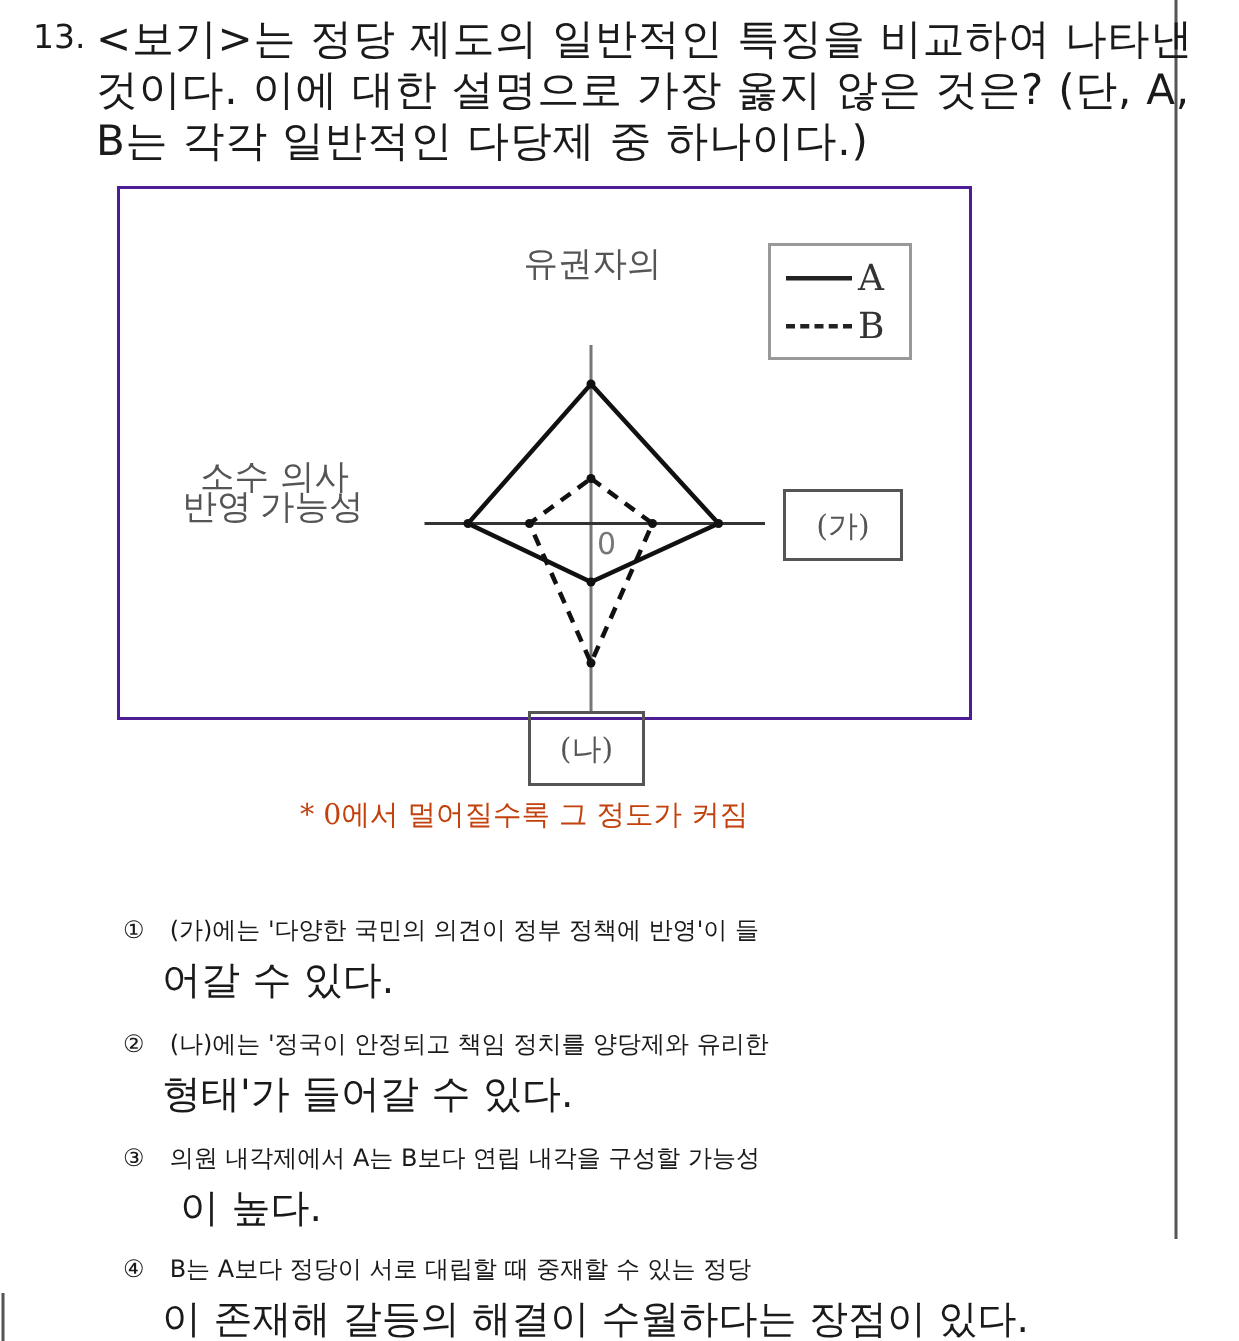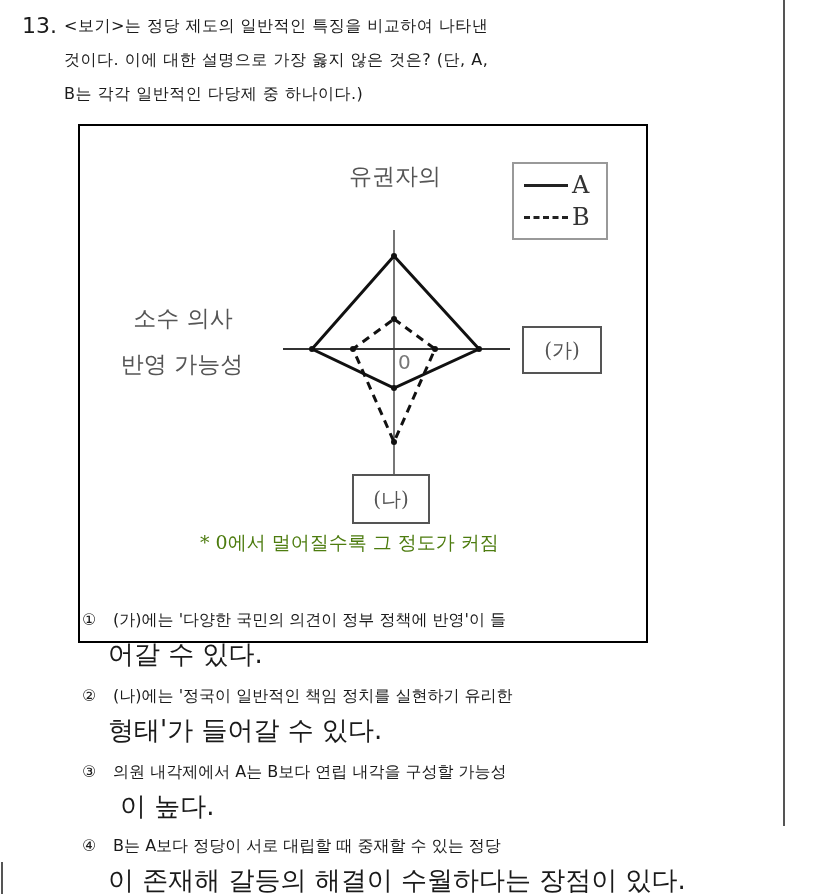--- a/index.html
+++ b/index.html
@@ -3,46 +3,46 @@
   <meta charset="utf-8">
   <style>
     html, body { margin: 0; padding: 0; background: #ffffff; }
     body {
       width: 826px; height: 894px; position: relative; overflow: hidden;
       font-family: "DejaVu Sans", sans-serif; color: #1a1a1a;
     }
     .right-rule { position: absolute; left: 783px; top: 0; width: 2px; height: 826px; background: #555; }
     .left-rule { position: absolute; left: 1px; top: 862px; width: 2px; height: 32px; background: #555; }
 
-    .q-line { position: absolute; font-size: 16px; line-height: 32px; white-space: nowrap; letter-spacing: 0.5px; text-align: center; }
+    .q-line { position: absolute; font-size: 28px; line-height: 32px; white-space: nowrap; letter-spacing: 0.5px; text-align: center; }
     .q-num { position: absolute; left: 22px; top: 10px; font-size: 22px; line-height: 32px; }
 
     .figure {
-      position: absolute; left: 78px; top: 124px; width: 570px; height: 519px;
-      border: 2px solid #000000; box-sizing: border-box;
+      position: absolute; left: 78px; top: 124px; width: 570px; height: 356px;
+      border: 2px solid #4c1d95; box-sizing: border-box;
     }
     .figure svg { position: absolute; left: 0; top: 0; }
 
     .axis-label { position: absolute; font-family: "DejaVu Serif", serif; color: #555; font-size: 23px; line-height: 32px; text-align: center; white-space: nowrap; }
     .legend {
       position: absolute; left: 432px; top: 36px; width: 96px; height: 78px;
       border: 2px solid #999; box-sizing: border-box;
     }
     .legend-row { position: absolute; left: 10px; height: 30px; display: flex; align-items: center; }
     .legend-swatch { width: 44px; height: 0; margin-right: 4px; }
     .legend-swatch.solid { border-top: 3px solid #222; }
     .legend-swatch.dashed { border-top: 3px dashed #222; }
     .legend-text { font-family: "DejaVu Serif", serif; font-size: 24px; color: #333; }
 
     .blank-box {
       position: absolute; border: 2px solid #555; box-sizing: border-box;
       font-family: "DejaVu Serif", serif; font-size: 20px; color: #555;
       display: flex; align-items: center; justify-content: center;
     }
-    .footnote { position: absolute; left: 120px; top: 404px; font-family: "DejaVu Serif", serif; color: #4d7c0f; font-size: 19px; white-space: nowrap; }
+    .footnote { position: absolute; left: 120px; top: 404px; font-family: "DejaVu Serif", serif; color: #c2410c; font-size: 19px; white-space: nowrap; }
     .zero-label { position: absolute; font-family: "DejaVu Sans", sans-serif; color: #777; font-size: 20px; }
 
     .choice { position: absolute; font-size: 16px; line-height: 32px; white-space: nowrap; }
     .choice-mark { display: inline-block; width: 26px; }
     .choice-cont { position: absolute; font-size: 26px; line-height: 32px; white-space: nowrap; }
   </style>
 </head>
 <body>
 
 <div class="right-rule"></div>
@@ -71,21 +71,21 @@
     <circle cx="355" cy="223" r="3" fill="#111"></circle>
     <circle cx="314" cy="316" r="3" fill="#111"></circle>
     <circle cx="273" cy="223" r="3" fill="#111"></circle>
 
     <line x1="314" y1="344" x2="314" y2="348" stroke="#777" stroke-width="2"></line>
   </svg>
 
   <div class="axis-label" style="left:200px; top:34px; width:230px;">유권자의</div>
 
   <div class="axis-label" style="left:18px; top:176px; width:170px;">소수 의사</div>
-  <div class="axis-label" style="left:12px; top:222px; width:180px;">반영 가능성</div>
+  <div class="axis-label" style="left:12px; top:196px; width:180px;font-family:Liberation Serif, serif;">반영 가능성</div>
 
   <div class="zero-label" style="left:318px; top:224px;">0</div>
 
   <div class="legend">
     <div class="legend-row" style="top:6px;">
       <span class="legend-swatch solid"></span>
       <span class="legend-text">A</span>
     </div>
     <div class="legend-row" style="top:38px;">
       <span class="legend-swatch dashed"></span>
@@ -100,21 +100,21 @@
 </div>
 
 <div class="choice" style="left:82px; top:604px;">
   <span class="choice-mark">①</span>
   <span>(가)에는 '다양한 국민의 의견이 정부 정책에 반영'이 들</span>
 </div>
 <div class="choice-cont" style="left:108px; top:638px;">어갈 수 있다.</div>
 
 <div class="choice" style="left:82px; top:680px;">
   <span class="choice-mark">②</span>
-  <span>(나)에는 '정국이 일반적인 책임 정치를 실현하기 유리한</span>
+  <span>(나)에는 '정국이 안정되고 책임 정치를 양당제와 유리한</span>
 </div>
 <div class="choice-cont" style="left:108px; top:714px;">형태'가 들어갈 수 있다.</div>
 
 <div class="choice" style="left:82px; top:756px;">
   <span class="choice-mark">③</span>
   <span>의원 내각제에서 A는 B보다 연립 내각을 구성할 가능성</span>
 </div>
 <div class="choice-cont" style="left:108px; top:790px;margin-left:12px;">이 높다.</div>
 
 <div class="choice" style="left:82px; top:830px;">

